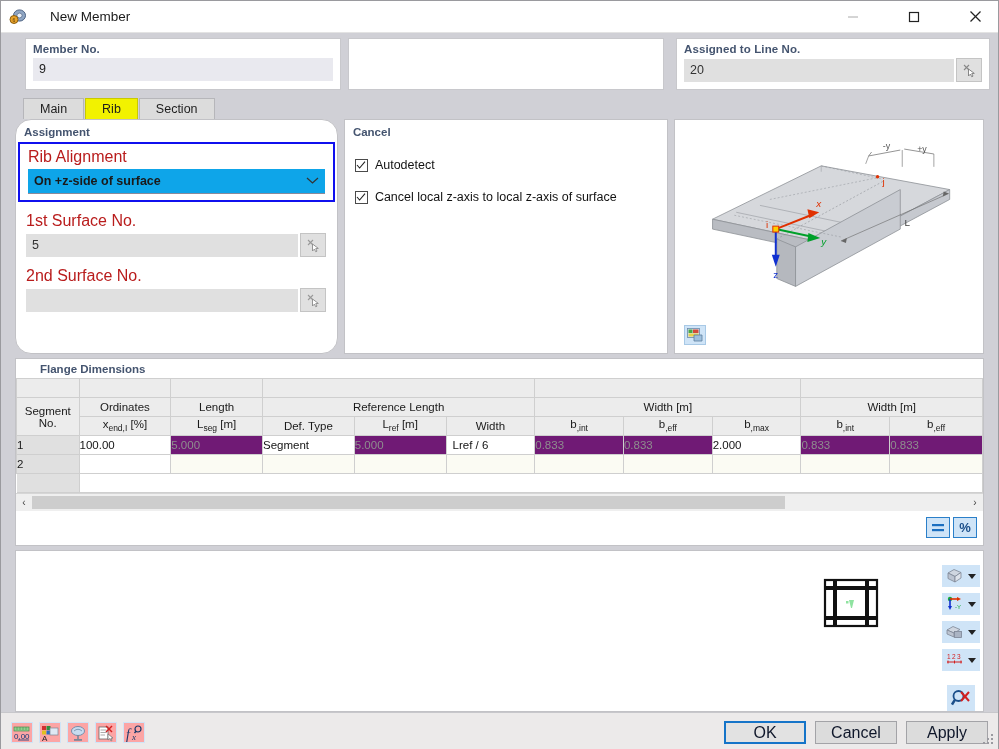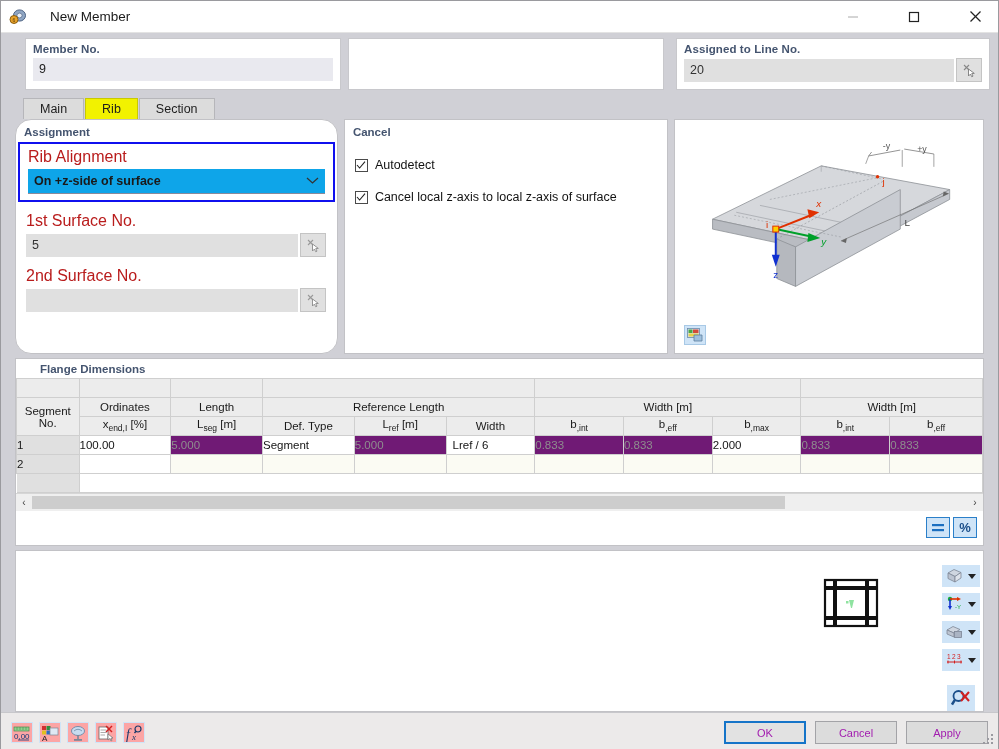--- a/index.html
+++ b/index.html
@@ -188,21 +188,21 @@
     display:flex;align-items:center;padding:0 10px;box-sizing:border-box;
   }
   .bb-icons{display:flex;gap:6px;align-items:center;}
   .bb-icon{
     width:22px;height:21px;background:#fca5a5;border:1px solid #cfe4f7;
     display:flex;align-items:flex-end;justify-content:center;box-sizing:border-box;
   }
   .bb-spacer{flex:1 1 auto;}
   .dlg-btn{
     width:82px;height:23px;background:#dcdcdc;border:1px solid #a3a3a7;
-    font-size:11px;color:#a21caf;display:flex;align-items:center;justify-content:center;
+    font-size:16px;color:#0f172a;display:flex;align-items:center;justify-content:center;
     margin-left:9px;box-sizing:border-box;font-family:"Liberation Sans",sans-serif;
   }
   .dlg-btn.primary{border:2px solid #1574c8;background:#e2e2e2;}
   .resize-grip{position:absolute;right:3px;bottom:2px;width:12px;height:12px;}
 </style>
 </head>
 <body>
 
 <div class="window">
 

